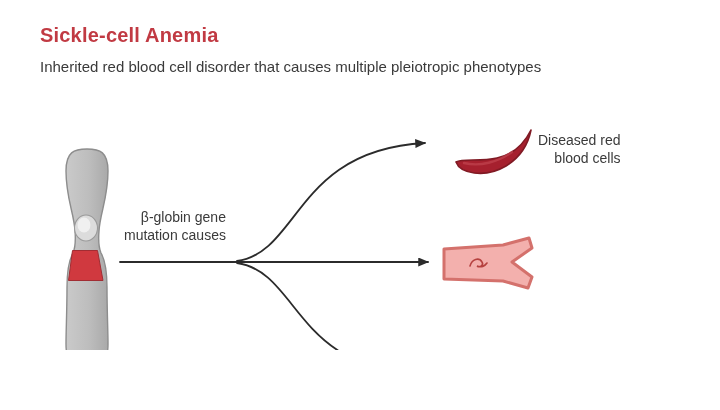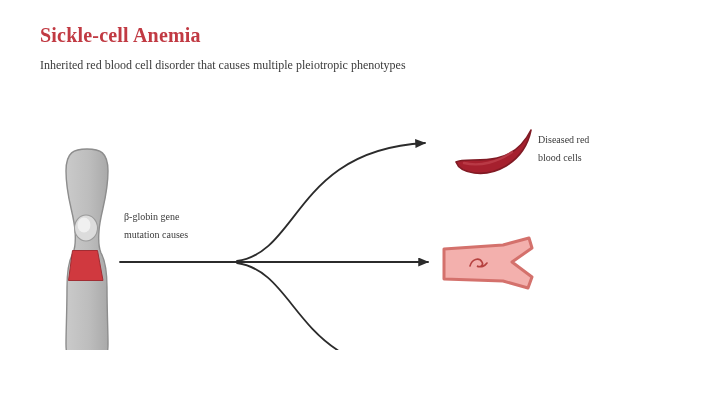--- a/index.html
+++ b/index.html
@@ -1,29 +1,30 @@
 <!DOCTYPE html>
 <html style="--title-red: #c13a43; --text-dark: #3a3a3a; --arrow: #2b2b2b; --chromosome-gray: #bdbdbd; --chromosome-outline: #8d8d8d; --gene-band-red: #d0393f; --sickle-cell-red: #a6202e; --vessel-pink: #f3b0ad; --vessel-wall: #d4716c; --mosquito-tan: #c49a67; --mosquito-blood-red: #c23a2c;"><head>
 <meta charset="utf-8">
 <style>
   html,body{margin:0;padding:0;background:#ffffff;}
   .canvas{
     position:relative;width:720px;height:350px;background:#ffffff;overflow:hidden;
-    font-family:Liberation Serif, serif;
+    font-family:Liberation Sans, sans-serif;
+    text-align:right;
   }
   .title{
     position:absolute;left:40px;top:24px;
     font-size:20px;font-weight:700;color:var(--title-red,#c13a43);letter-spacing:.2px;
   }
   .subtitle{
     position:absolute;left:40px;top:58px;
-    font-size:12px;color:var(--text-dark,#3a3a3a);
+    font-size:15px;color:var(--text-dark,#3a3a3a);
   }
   .label{
-    position:absolute;font-size:10px;line-height:18px;color:var(--text-dark,#3a3a3a);
+    position:absolute;font-size:14px;line-height:18px;color:var(--text-dark,#3a3a3a);
     white-space:pre-line;
   }
   .cause-label{left:124px;top:208px;}
   .label-top{left:538px;top:131px;}
   .label-mid{left:540px;top:253px;}
   .label-bot{left:535px;top:358px;}
   svg.scene{position:absolute;left:0;top:0;}
   
   .arrow-line{fill:none;stroke:var(--arrow,#2b2b2b);stroke-width:1.8;stroke-linecap:round;}
   .arrowhead{fill:var(--arrow,#2b2b2b);}

